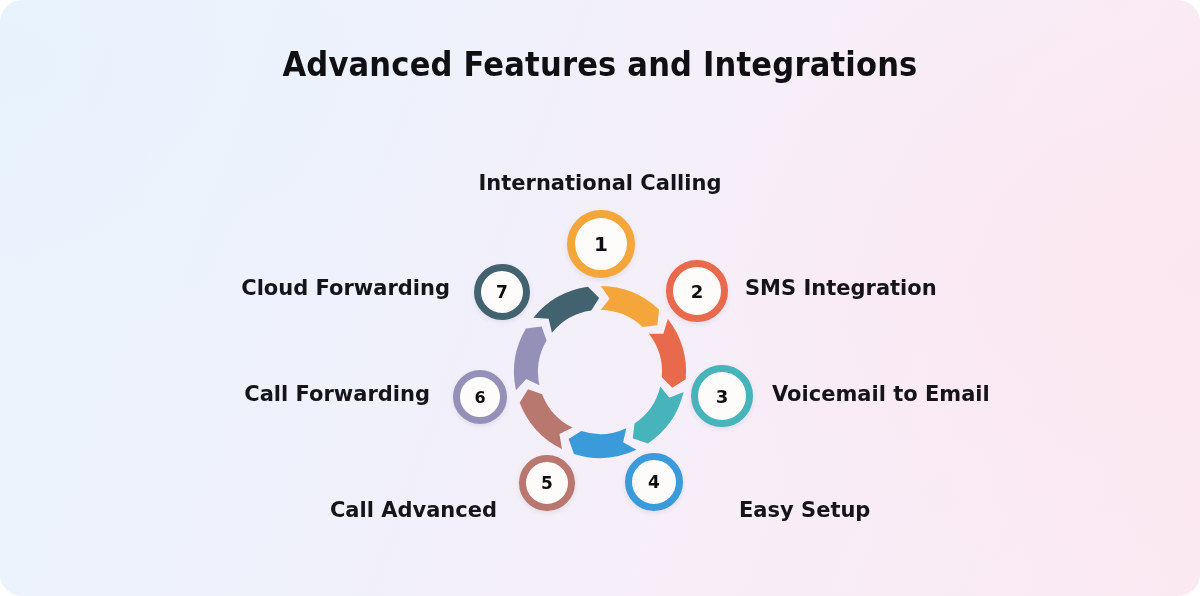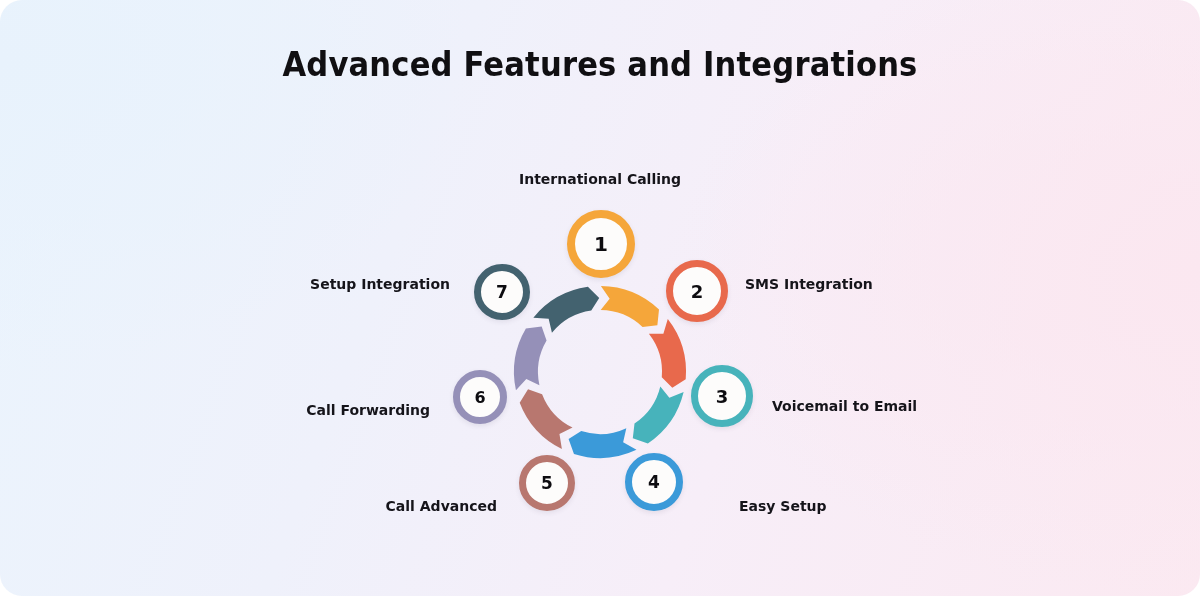--- a/index.html
+++ b/index.html
@@ -84,21 +84,21 @@
     font-family: "DejaVu Sans", "Liberation Sans", sans-serif;
     font-weight: 700;
     color: #0d0c10;
     box-shadow: 0 2px 5px rgba(70,60,90,0.10);
   }
 
   
   .node-label {
     position: absolute;
     font-family: "DejaVu Sans", "Liberation Sans", sans-serif;
-    font-size: 14px;
+    font-size: 21px;
     font-weight: 600;
     color: #15141a;
     white-space: nowrap;
   }
   .lbl-right { text-align: right; }
   .lbl-left  { text-align: right; }
   .lbl-center{ text-align: center; }
 </style>
 </head>
 <body>
@@ -141,20 +141,20 @@
         <div class="node" style="width: 54px; height: 54px; left: 453px; top: 370px; border: 7px solid rgb(149, 144, 184); font-size: 16px;">
           <span>6</span>
         </div>
         <div class="node" style="width: 56px; height: 56px; left: 474px; top: 264px; border: 7px solid rgb(67, 98, 111); font-size: 17px;">
           <span>7</span>
         </div>
       </div>
     <div id="labels-layer">
         <div class="node-label lbl-center" style="top: 171px; left: 300px; width: 600px;">International Calling</div>
         <div class="node-label lbl-right" style="top: 276px; left: 745px;">SMS Integration</div>
-        <div class="node-label lbl-right" style="top: 382px; left: 772px; margin-top: 16px;">Voicemail to Email</div>
+        <div class="node-label lbl-right" style="top: 382px; left: 772px;">Voicemail to Email</div>
         <div class="node-label lbl-right" style="top: 498px; left: 703px; margin-left: 36px;">Easy Setup</div>
         <div class="node-label lbl-left" style="top: 498px; left: 0px; width: 497px;">Call Advanced</div>
-        <div class="node-label lbl-left" style="top: 402px; left: 0px; width: 430px; text-align: right;">Call Forwarding</div>
-        <div class="node-label lbl-left" style="top: 276px; left: 0px; width: 450px;">Setup Integration</div>
+        <div class="node-label lbl-left" style="top: 382px; left: 0px; width: 430px; text-align: right;">Call Forwarding</div>
+        <div class="node-label lbl-left" style="top: 276px; left: 0px; width: 450px;">Cloud Forwarding</div>
       </div>
   </div>
 </div>
 
 </body></html>

